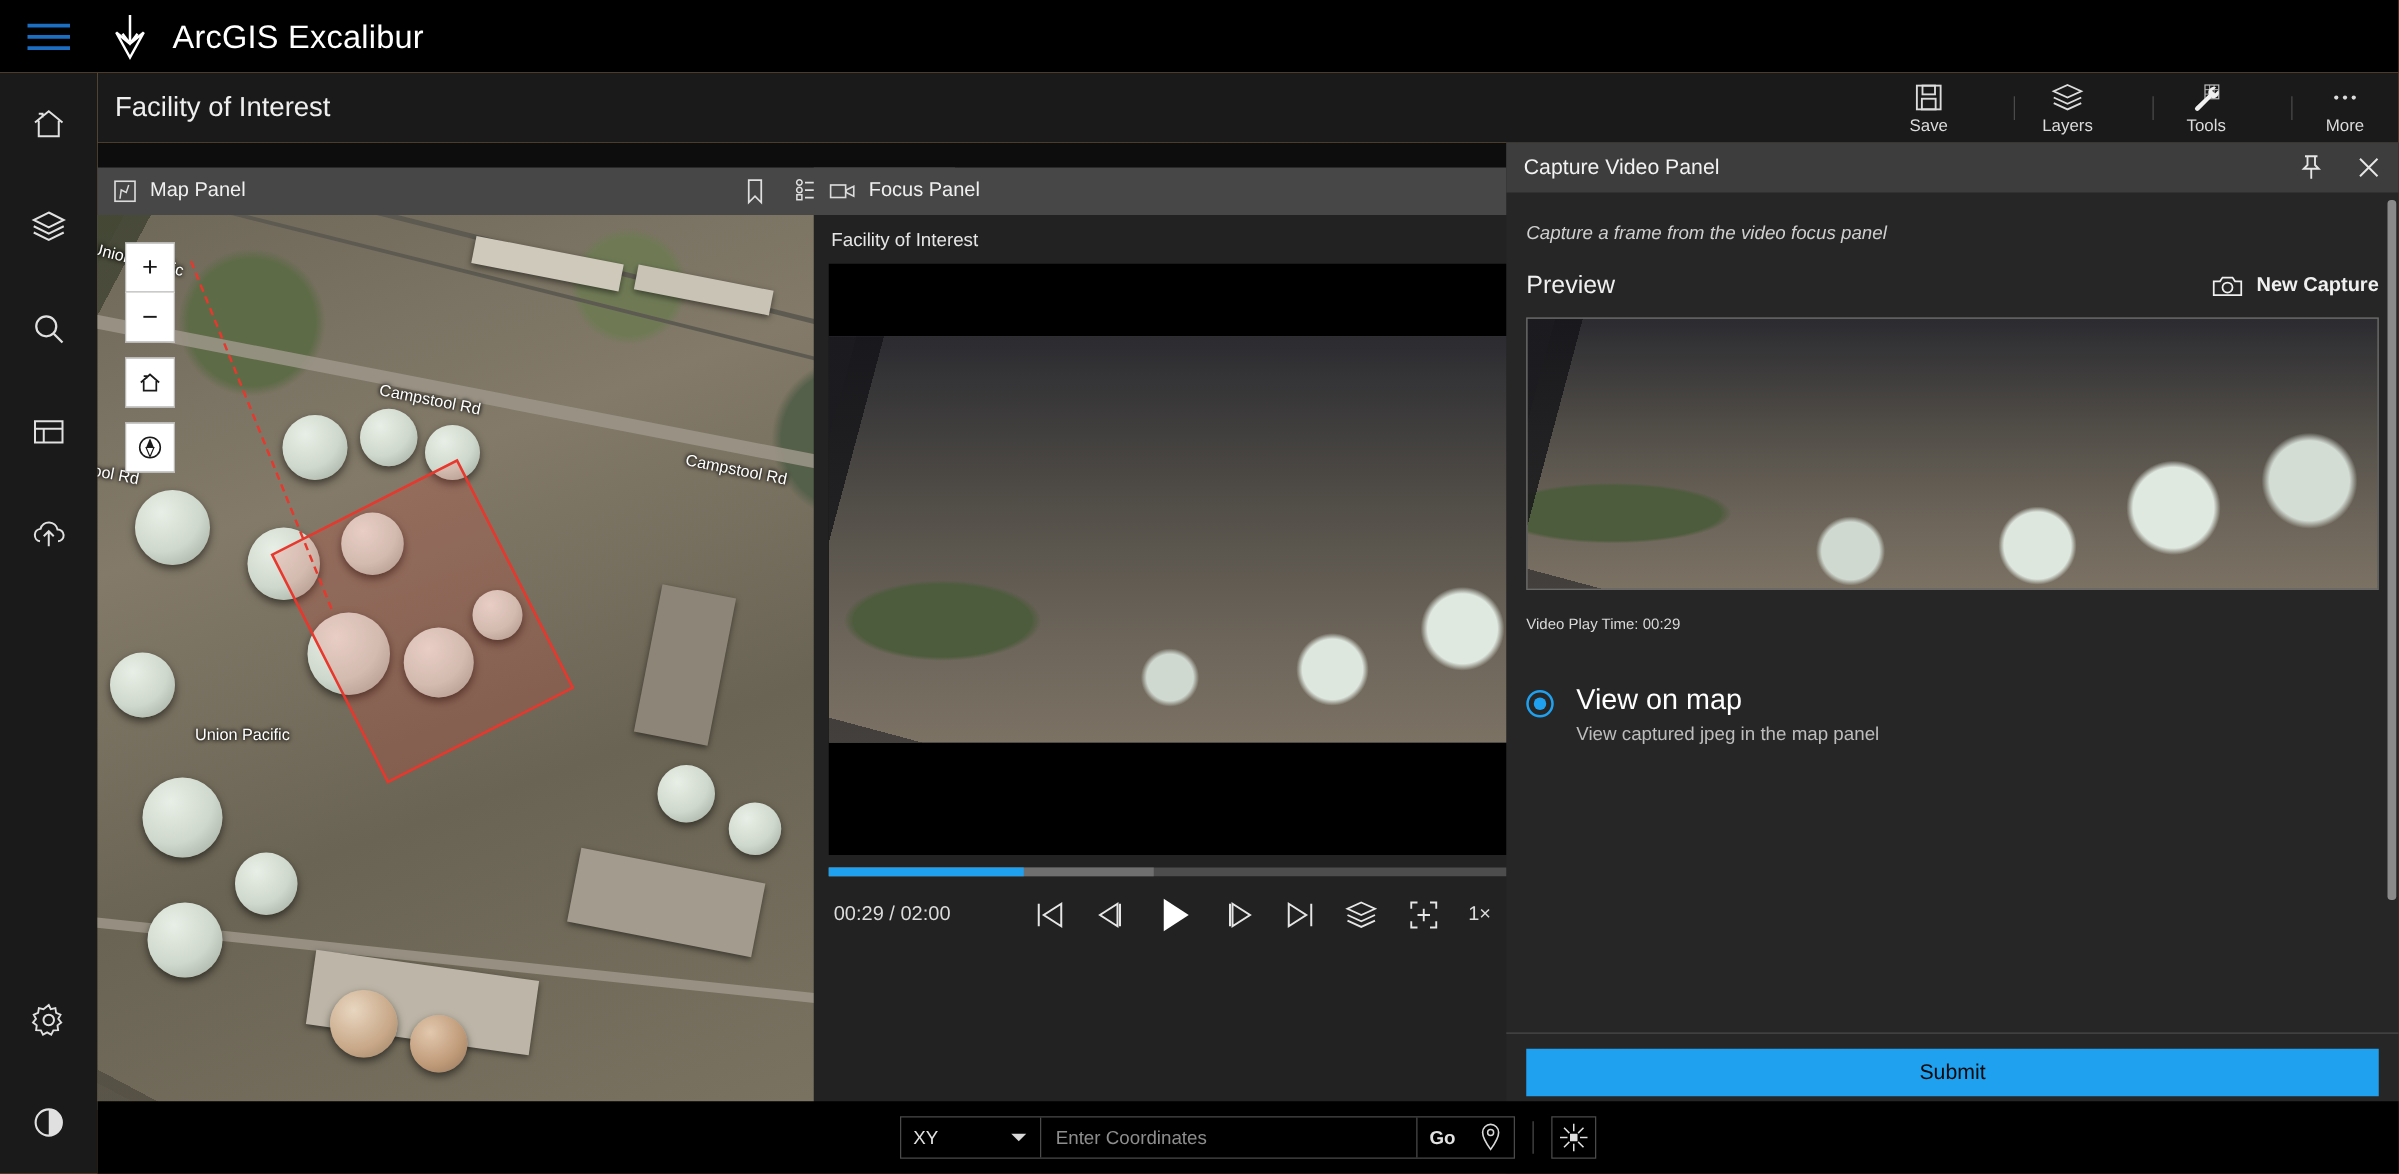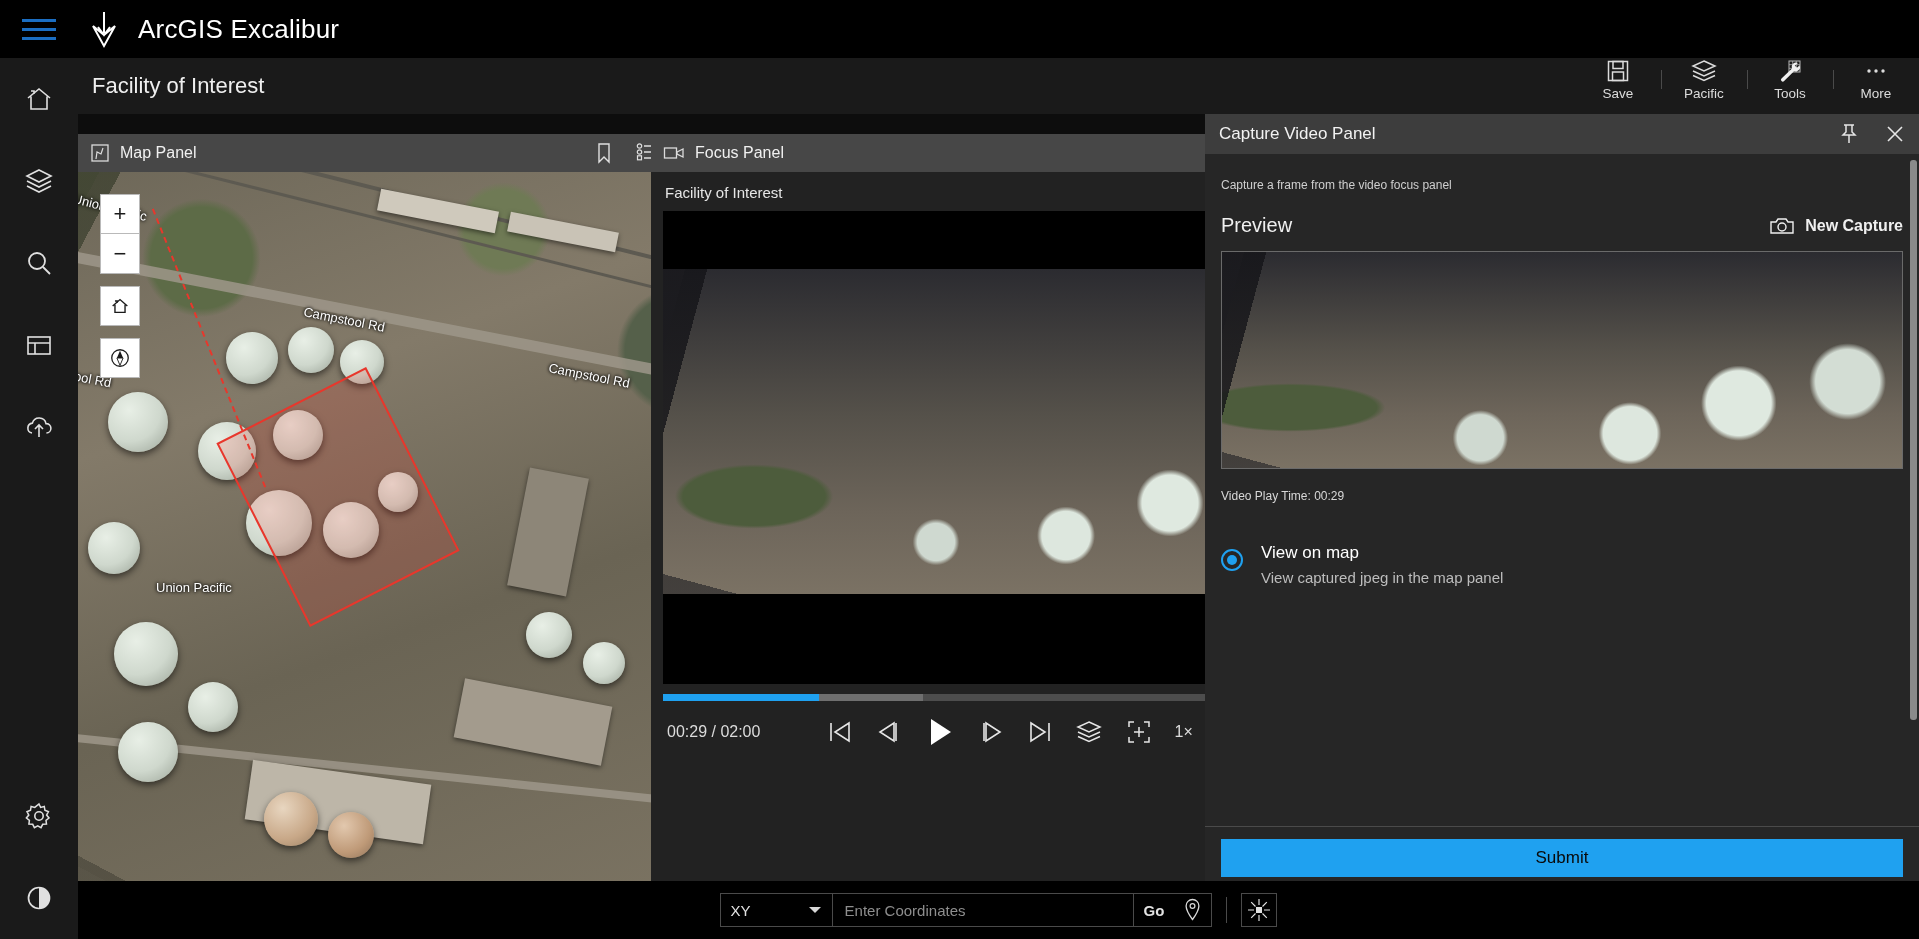--- a/index.html
+++ b/index.html
@@ -38,21 +38,21 @@
   }
   .rail-btn { width: 78px; height: 82px; display:flex; align-items:center; justify-content:center; cursor:pointer; }
   .rail-spacer { flex: 1; }
 
   
   .page-header {
     position: absolute; left: 78px; top: 58px; width: 1841px; height: 56px;
     background: #1a1a1a; display:flex; align-items:center;
   }
   .page-title { font-size: 22px; color: #efefef; margin-left: 14px; font-weight: 400; }
-  .hdr-tools { margin-left:auto; display:flex; align-items:flex-start; height:56px; }
+  .hdr-tools { margin-left:auto; display:flex; align-items:center; height:56px;gap:25px; }
   .hdr-tool {
     width: 86px; display:flex; flex-direction:column; align-items:center; justify-content:center;
     gap: 2px; cursor:pointer; position: relative;
   }
   .hdr-tool + .hdr-tool::before {
     content:''; position:absolute; left:0; top:12px; bottom:12px; width:1px; background:#4a4a4a;
   }
   .hdr-tool .lbl { font-size: 13.5px; color:#dcdcdc; }
 
   
@@ -134,21 +134,21 @@
 
   
   .right-panel {
     position:absolute; left:1127px; top:0px; width:714px; height:825px; background:#262626;
     display:flex; flex-direction:column;
   }
   .rp-head { height:40px; background:#3d3d3d; display:flex; align-items:center; padding:0 14px; }
   .rp-title { font-size:17px; color:#f2f2f2; }
   .rp-head-icons { margin-left:auto; display:flex; align-items:center; gap:26px; }
   .rp-body { flex:1; overflow:hidden; position:relative; padding: 0 16px; }
-  .rp-desc { font-size:12px; color:#cfcfcf; padding:24px 0 22px; }
+  .rp-desc { font-size:15px; color:#cfcfcf; padding:24px 0 22px;font-style:italic; }
   .rp-row { display:flex; align-items:center; }
   .rp-section-title { font-size:20px; color:#f0f0f0; }
   .new-capture { margin-left:auto; display:flex; align-items:center; gap:10px; cursor:pointer; }
   .new-capture span { font-size:16px; color:#f0f0f0; font-weight:600; }
   .preview-img {
     margin-top:14px; height:218px; border:1px solid #6a6a6a;
     background-color:#4a4a45;
     background-image:
       linear-gradient(105deg, rgba(20,20,24,.8) 0 6%, transparent 6% 12%),
       linear-gradient(105deg, rgba(60,58,62,.7) 0 3%, transparent 3% 10%),
@@ -163,21 +163,21 @@
   .playtime { font-size:12px; color:#d8d8d8; padding:20px 0 26px; }
   .opt { display:flex; align-items:flex-start; gap:18px; padding:14px 0 10px; cursor:pointer; }
   .radio {
     width:22px; height:22px; border-radius:50%; border:2px solid #9a9a9a; flex:0 0 22px; margin-top:6px;
   }
   .radio.on { border-color:#1fa1f0; position:relative; }
   .radio.on::after {
     content:''; position:absolute; left:4px; top:4px; width:10px; height:10px; border-radius:50%;
     background:#1fa1f0;
   }
-  .opt-main { font-size:17px; color:#fff; }
+  .opt-main { font-size:23px; color:#fff; }
   .opt-sub { font-size:15px; color:#bdbdbd; margin-top:6px; }
   .rp-scroll {
     position:absolute; right:2px; top:6px; width:7px; height:560px; background:#8a8a8a; border-radius:3px;
   }
   .rp-footer { border-top:1px solid #4a4a4a; padding:12px 16px 16px; }
   .btn-submit {
     width:100%; height:38px; background:#1fa1f0; color:#0a0a0a; border:none; font-size:17px;
     cursor:pointer; font-family:inherit;
   }
   .btn-reset {
@@ -289,21 +289,21 @@
         </svg>
         <span class="lbl">Save</span>
       </div>
 
       <div class="hdr-tool">
         <svg width="26" height="26" viewBox="0 0 26 26">
           <path d="M13 3 L24 8 L13 13 L2 8 Z" fill="none" stroke="#dcdcdc" stroke-width="1.5"></path>
           <path d="M2 13 L13 18 L24 13" fill="none" stroke="#dcdcdc" stroke-width="1.5"></path>
           <path d="M2 17.5 L13 22.5 L24 17.5" fill="none" stroke="#dcdcdc" stroke-width="1.5"></path>
         </svg>
-        <span class="lbl">Pacific</span>
+        <span class="lbl">Layers</span>
       </div>
 
       <div class="hdr-tool">
         <svg width="26" height="26" viewBox="0 0 26 26">
           <rect x="12" y="3" width="11" height="11" fill="none" stroke="#b8b8b8" stroke-width="1"></rect>
           <path d="M12 6.7 h11 M12 10.3 h11 M15.7 3 v11 M19.3 3 v11" stroke="#b8b8b8" stroke-width=".8"></path>
           <path d="M21 5 a4.4 4.4 0 0 0 -6 5.6 L4.5 20.5 a1.8 1.8 0 0 0 2.6 2.6 L17 13.2 a4.4 4.4 0 0 0 5.6 -6 l-2.6 2.6 -2.3 -2.3 Z" fill="#f0f0f0"></path>
         </svg>
         <span class="lbl">Tools</span>
       </div>

